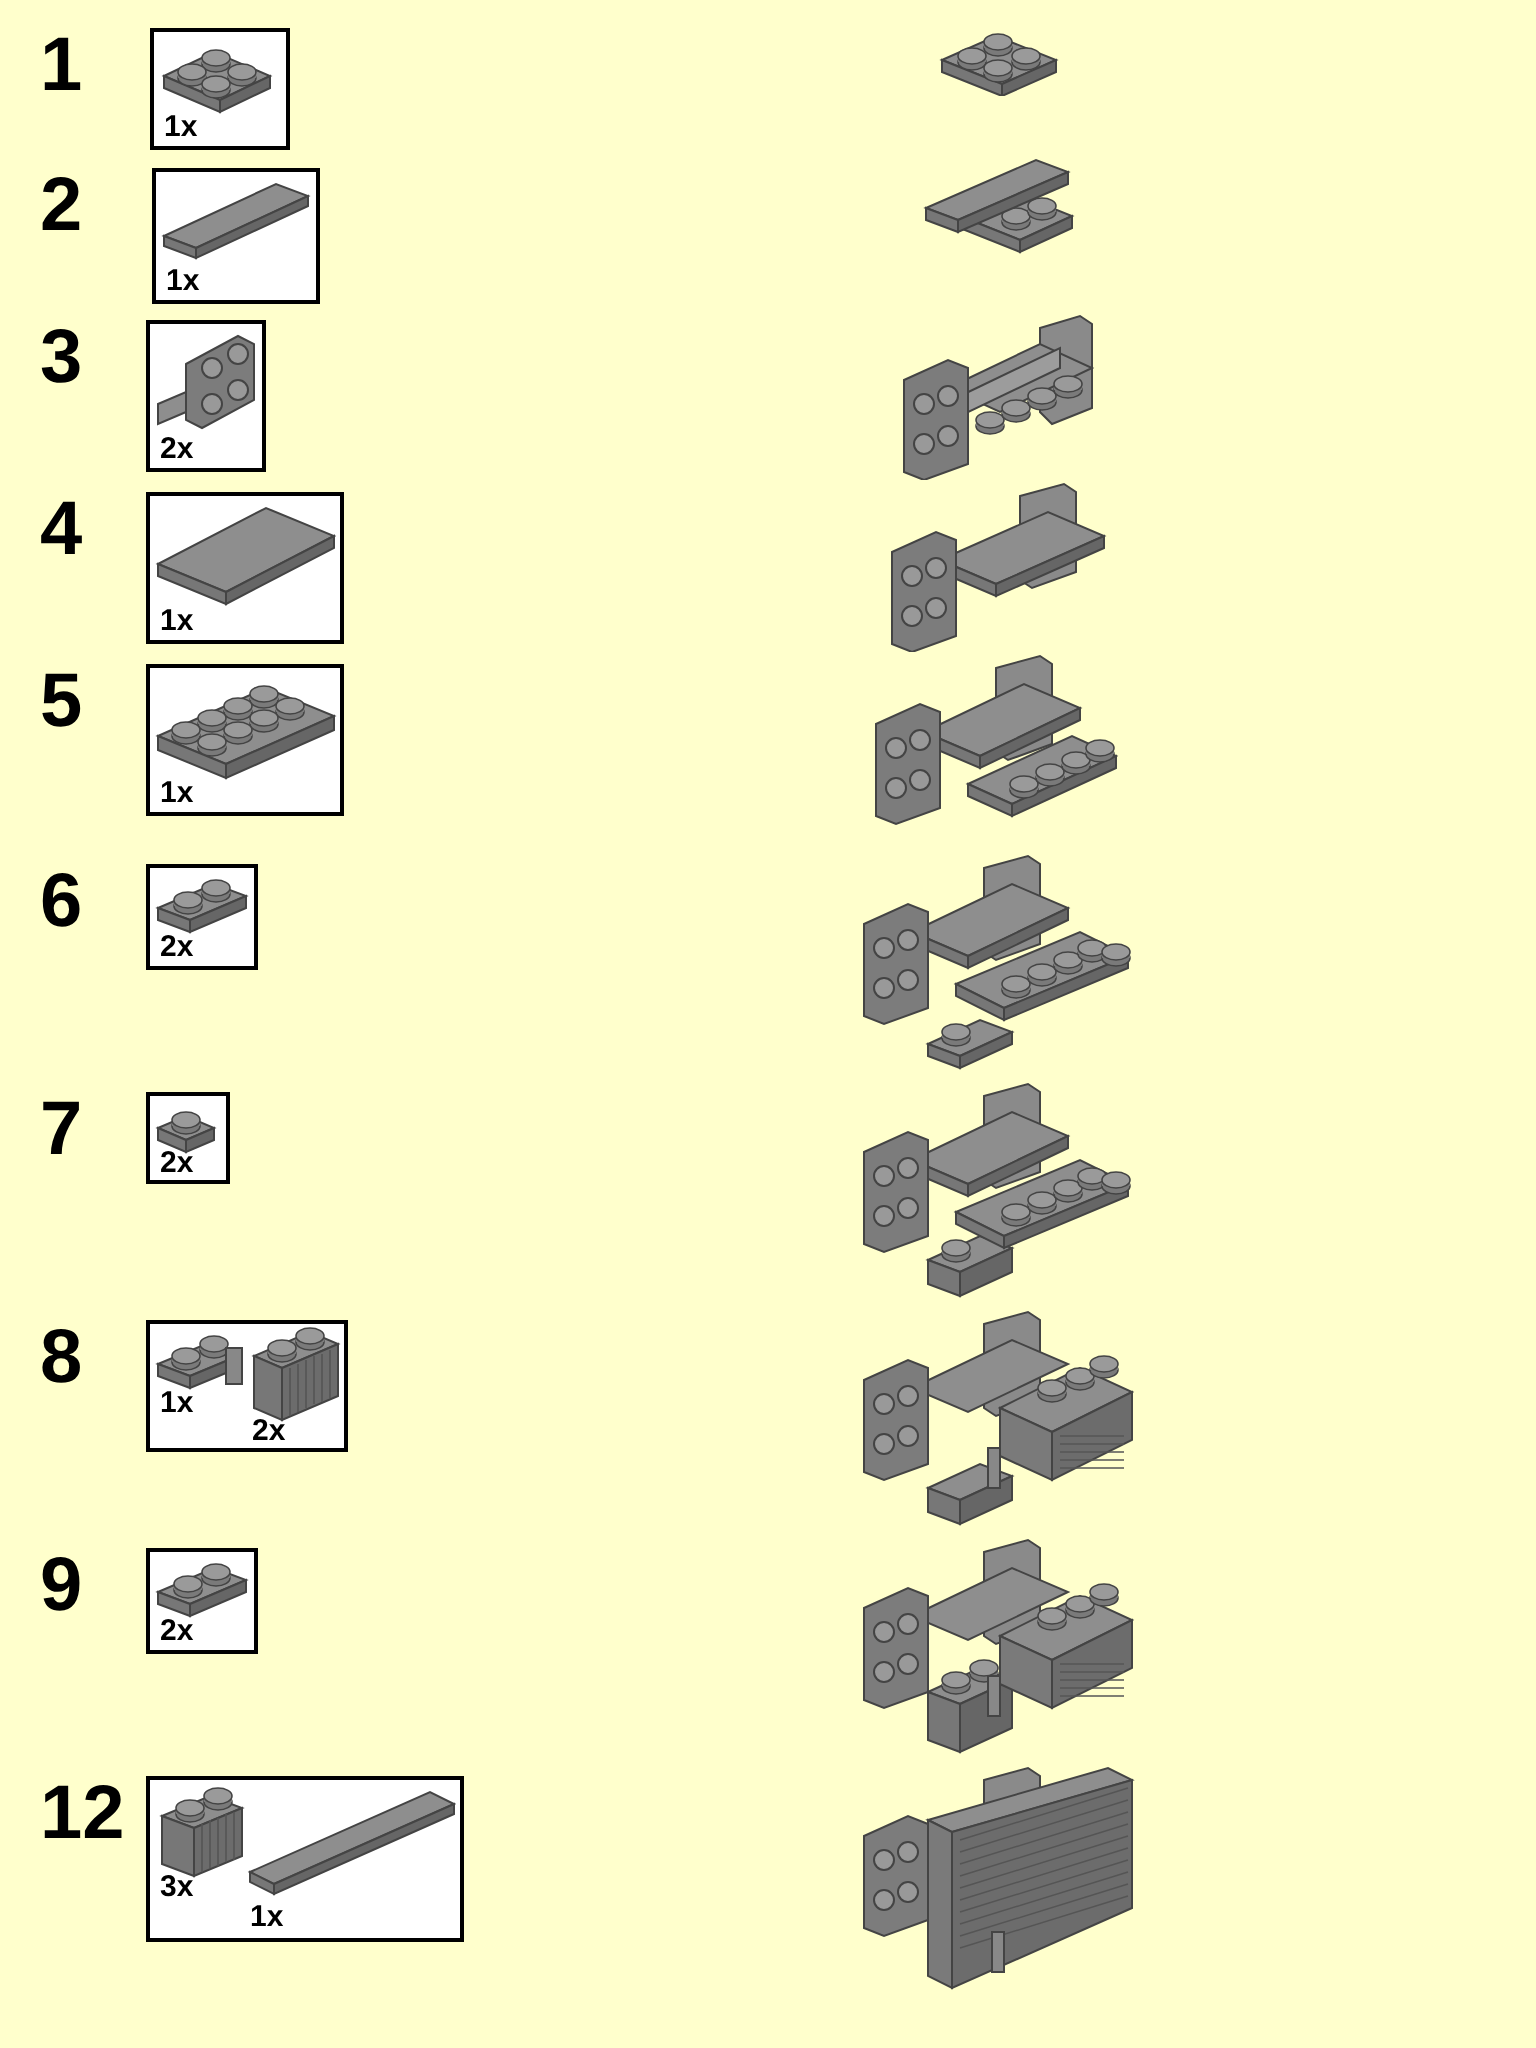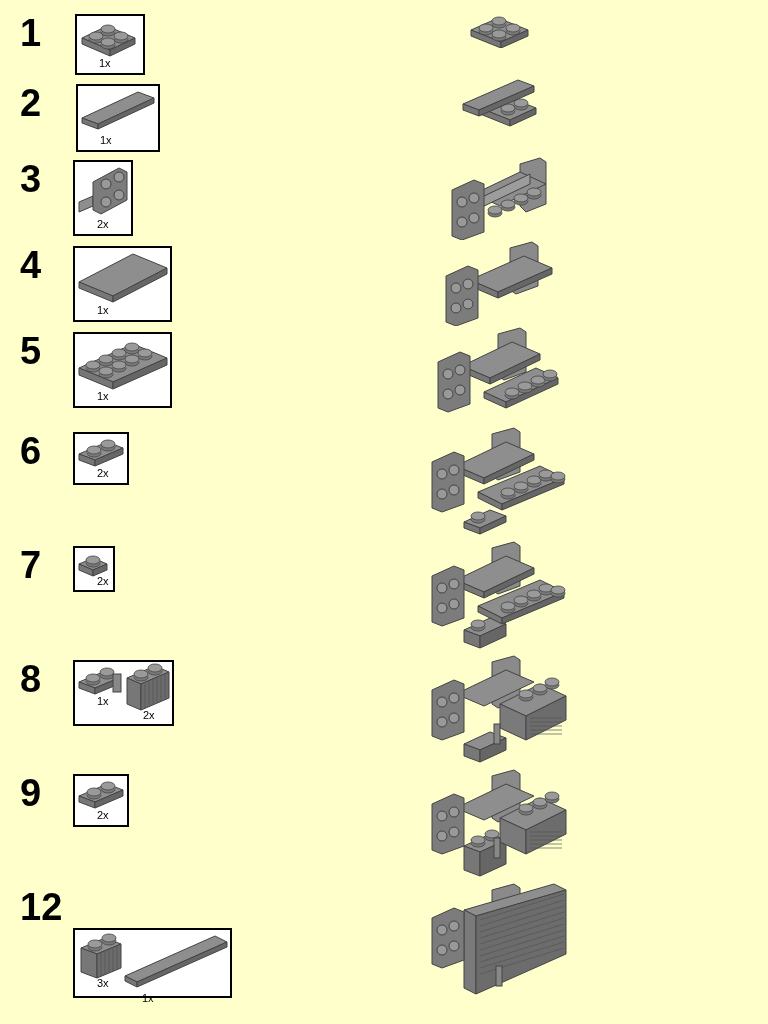--- a/index.html
+++ b/index.html
@@ -11,21 +11,21 @@
   }
   .step-num {
     position:absolute; left:20px;
     font-weight:bold; font-size:38px; line-height:38px; color:#000;
   }
   .parts-box {
     position:absolute; background:#fff; border:2px solid #000; box-sizing:border-box;
   }
   .parts-box svg { position:absolute; left:0; top:0; }
   .qty {
-    position:absolute; font-weight:normal; font-size:11px; color:#000; line-height:11px;margin-left:17px;
+    position:absolute; font-weight:bold; font-size:15px; color:#000; line-height:11px;
   }
   .model { position:absolute; }
 </style>
 </head>
 <body>
 
 <svg width="0" height="0" style="position:absolute">
   <defs>
     <g id="stud">
       <ellipse cx="0" cy="3" rx="7" ry="4" fill="#7a7a7a" stroke="#444" stroke-width="0.8"></ellipse>
@@ -299,21 +299,21 @@
     <use href="#stud" x="122" y="28"></use>
   <rect x="64" y="70" width="6" height="20" fill="#888" stroke="#444"></rect>
   <polygon points="2,36 24,26 34,30 34,78 12,86 2,82" fill="#7c7c7c" stroke="#444"></polygon>
   <circle cx="12" cy="48" r="5" fill="#999" stroke="#444"></circle>
     <circle cx="24" cy="44" r="5" fill="#999" stroke="#444"></circle>
   <circle cx="12" cy="68" r="5" fill="#999" stroke="#444"></circle>
     <circle cx="24" cy="64" r="5" fill="#999" stroke="#444"></circle>
 </svg>
 
 <div class="step-num" style="top:888px">12</div>
-<div class="parts-box" style="left:73px;top:928px;width:159px;height:70px;">
+<div class="parts-box" style="left:73px;top:888px;width:159px;height:83px;">
   <svg width="155" height="79">
     <polygon points="6,18 30,8 46,14 22,24" fill="#8e8e8e" stroke="#444"></polygon>
     <polygon points="6,18 22,24 22,48 6,42" fill="#777" stroke="#444"></polygon>
     <polygon points="22,24 46,14 46,38 22,48" fill="#6c6c6c" stroke="#444"></polygon>
     <use href="#stud" x="20" y="14"></use>
       <use href="#stud" x="34" y="8"></use>
     <path d="M26,22v24 M30,20v24 M34,19v24 M38,17v24 M42,16v24" stroke="#555" stroke-width="0.8"></path>
     <polygon points="50,46 140,6 152,12 62,52" fill="#8e8e8e" stroke="#444"></polygon>
     <polygon points="50,46 62,52 62,57 50,51" fill="#777" stroke="#444"></polygon>
     <polygon points="62,52 152,12 152,17 62,57" fill="#666" stroke="#444"></polygon>

